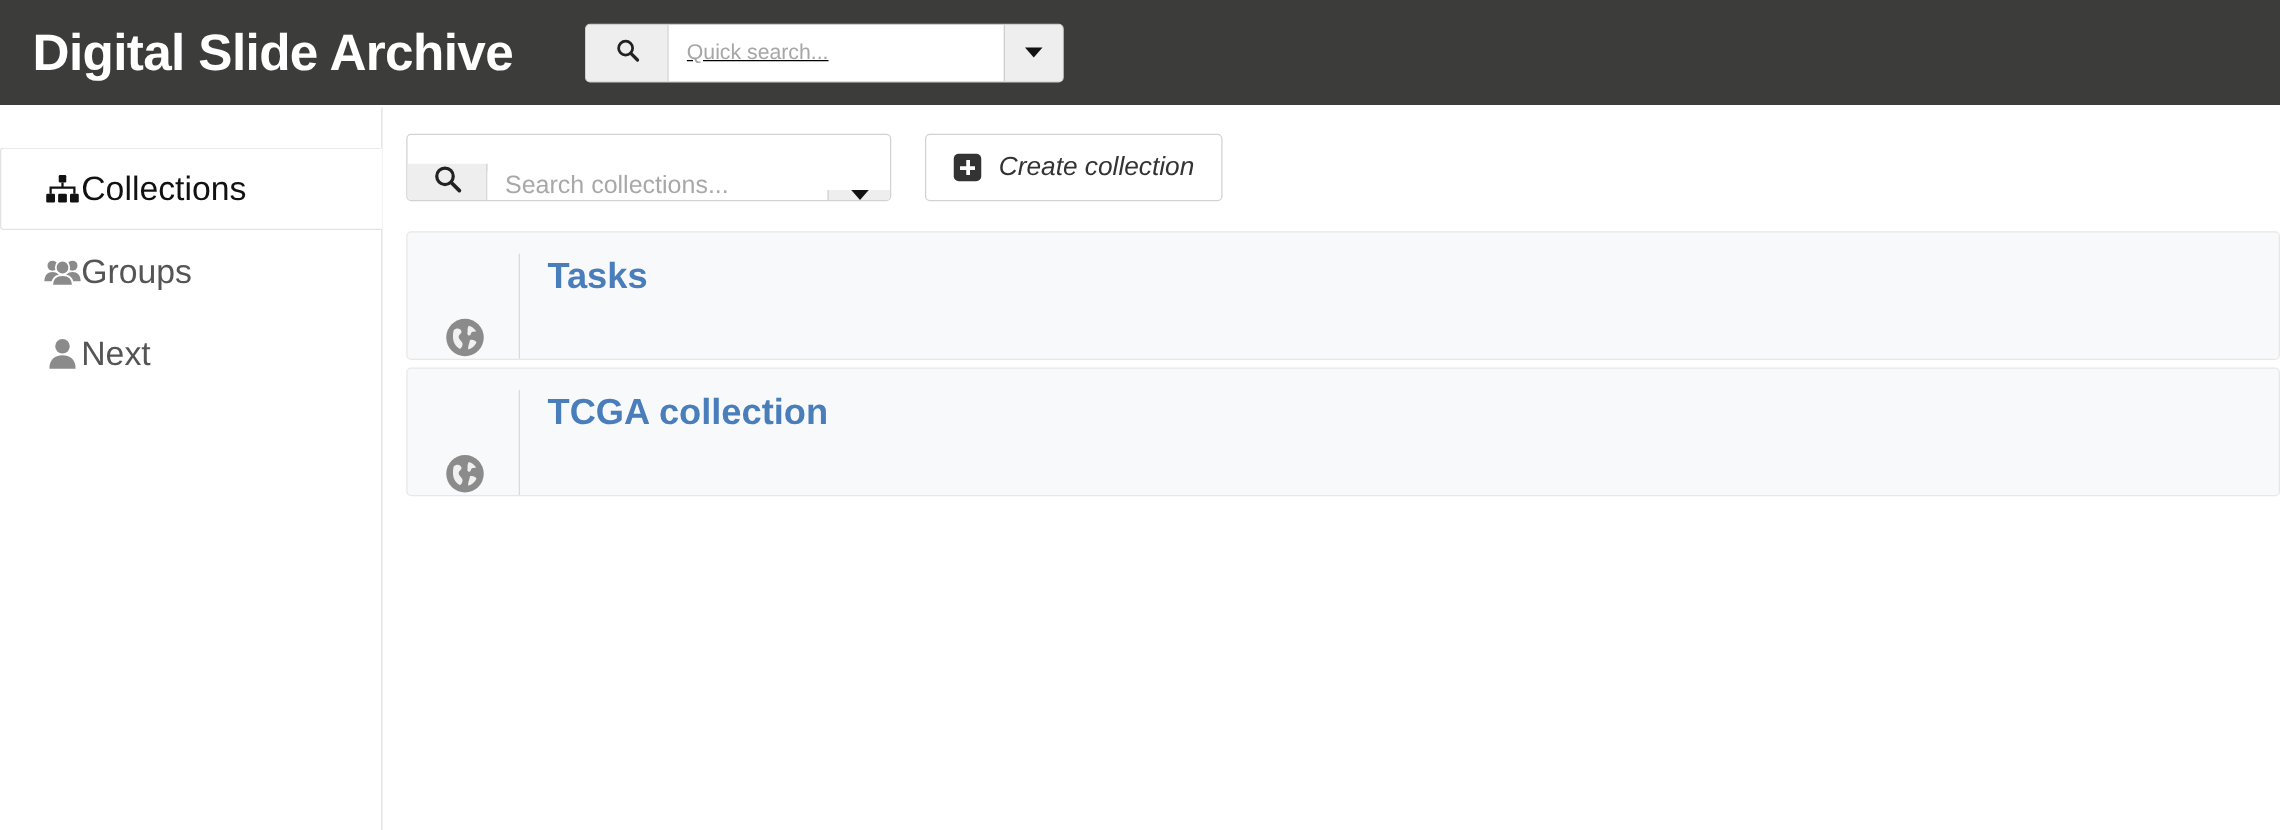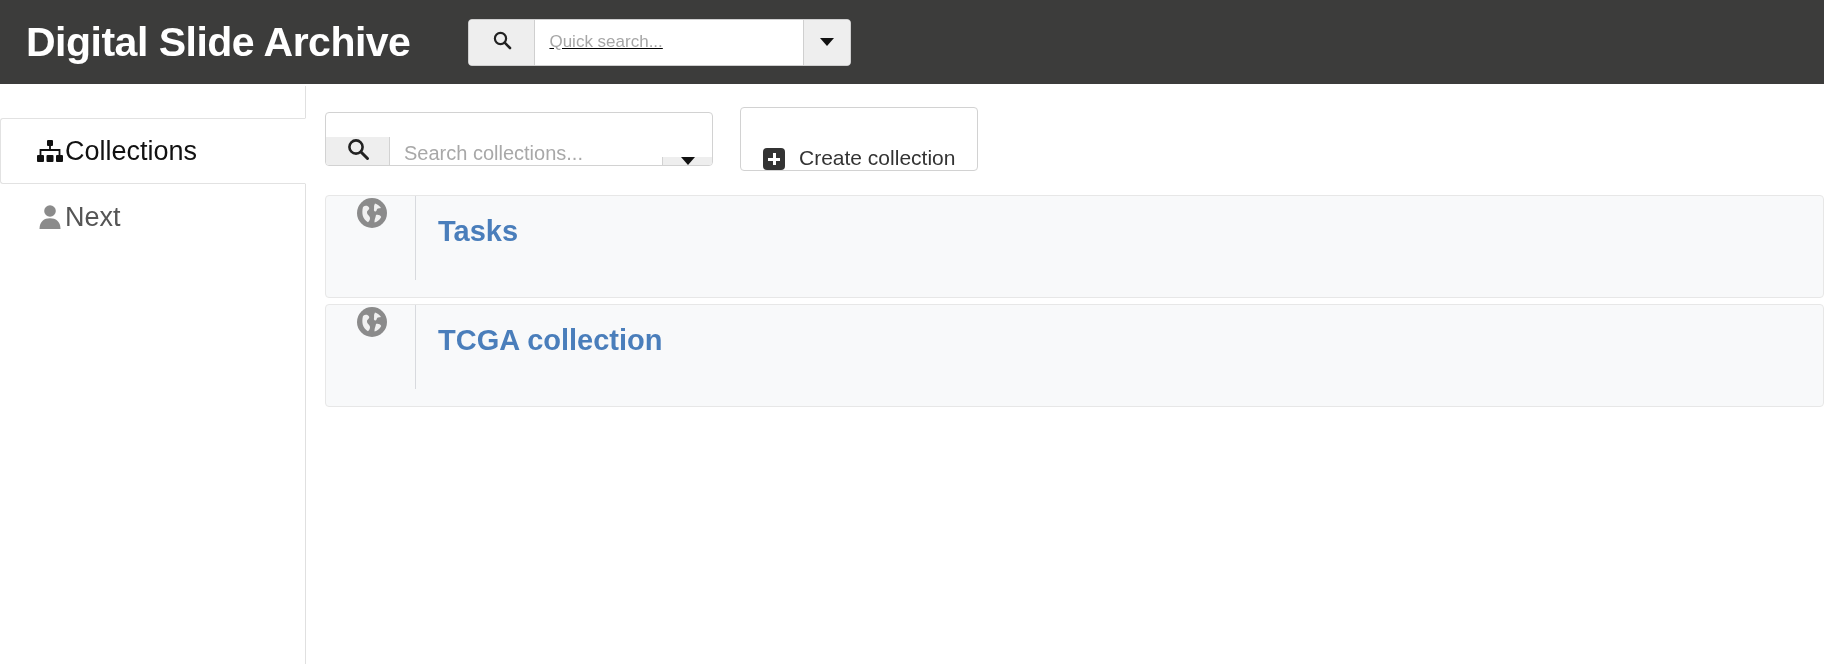--- a/index.html
+++ b/index.html
@@ -189,43 +189,44 @@
   .cs-input::placeholder { color: #a8a8a8; opacity: 1; }
   .cs-caret-btn {
     width: 50px;
     background: #eeeeee;
     border-left: 1px solid #d2d2d2;
     display: flex; align-items: center; justify-content: center;
   }
 
   .create-btn {
     display: flex;
-    align-items: flex-end;
+    align-items: center;
     gap: 14px;
-    height: 64px;
+    height: 54px;
     padding: 0 22px;
     border: 1px solid #d2d2d2;
     border-radius: 4px;
     background: #ffffff;
     font-size: 21px;
     color: #333333;
     cursor: pointer;
     white-space: nowrap;
     font-family: "Liberation Sans", sans-serif;
+    font-style: italic;
   }
 
   
   .coll-list {
     margin-top: 24px;
     padding-left: 18px;
   }
   .coll-item {
     position: relative;
     display: flex;
-    align-items: flex-start;
+    align-items: flex-end;
     height: 103px;
     background: #f8f9fa;
     border: 1px solid #e7e7e7;
     border-radius: 4px;
     margin-bottom: 6px;
     cursor: pointer;
   }
   .coll-globe {
     width: 40px;
     margin-left: 26px;
@@ -297,20 +298,33 @@
         <rect x="11" y="1" width="6" height="6" rx="1" fill="#111"></rect>
         <rect x="1" y="16" width="7" height="7" rx="1" fill="#111"></rect>
         <rect x="10.5" y="16" width="7" height="7" rx="1" fill="#111"></rect>
         <rect x="20" y="16" width="7" height="7" rx="1" fill="#111"></rect>
         <path d="M14 7 V11 M4.5 16 V11 H23.5 V16" fill="none" stroke="#111" stroke-width="1.8"></path>
       </svg>
     </span>
     <span class="nav-label">Collections</span>
   </div>
 
+  <div class="nav-item">
+    <span class="nav-ico">
+      <svg width="30" height="24" viewBox="0 0 30 24">
+        <circle cx="7" cy="7.5" r="4" fill="#8b8b8b"></circle>
+        <path d="M0.5 20 C0.5 14.8 3.4 12.5 7 12.5 C10.6 12.5 13.5 14.8 13.5 20 Z" fill="#8b8b8b"></path>
+        <circle cx="23" cy="7.5" r="4" fill="#8b8b8b"></circle>
+        <path d="M16.5 20 C16.5 14.8 19.4 12.5 23 12.5 C26.6 12.5 29.5 14.8 29.5 20 Z" fill="#8b8b8b"></path>
+        <circle cx="15" cy="9" r="5.4" fill="#8b8b8b" stroke="#ffffff" stroke-width="1.4"></circle>
+        <path d="M6.6 23.5 C6.6 17.4 10.2 15 15 15 C19.8 15 23.4 17.4 23.4 23.5 Z" fill="#8b8b8b" stroke="#ffffff" stroke-width="1.4"></path>
+      </svg>
+    </span>
+    <span class="nav-label">Groups</span>
+  </div>
 
   <div class="nav-item">
     <span class="nav-ico">
       <svg width="24" height="26" viewBox="0 0 24 26">
         <circle cx="12" cy="7" r="5.8" fill="#8b8b8b"></circle>
         <path d="M1.5 25 C1.5 17.2 6.4 14.2 12 14.2 C17.6 14.2 22.5 17.2 22.5 25 Z" fill="#8b8b8b"></path>
       </svg>
     </span>
     <span class="nav-label">Next</span>
   </div>

